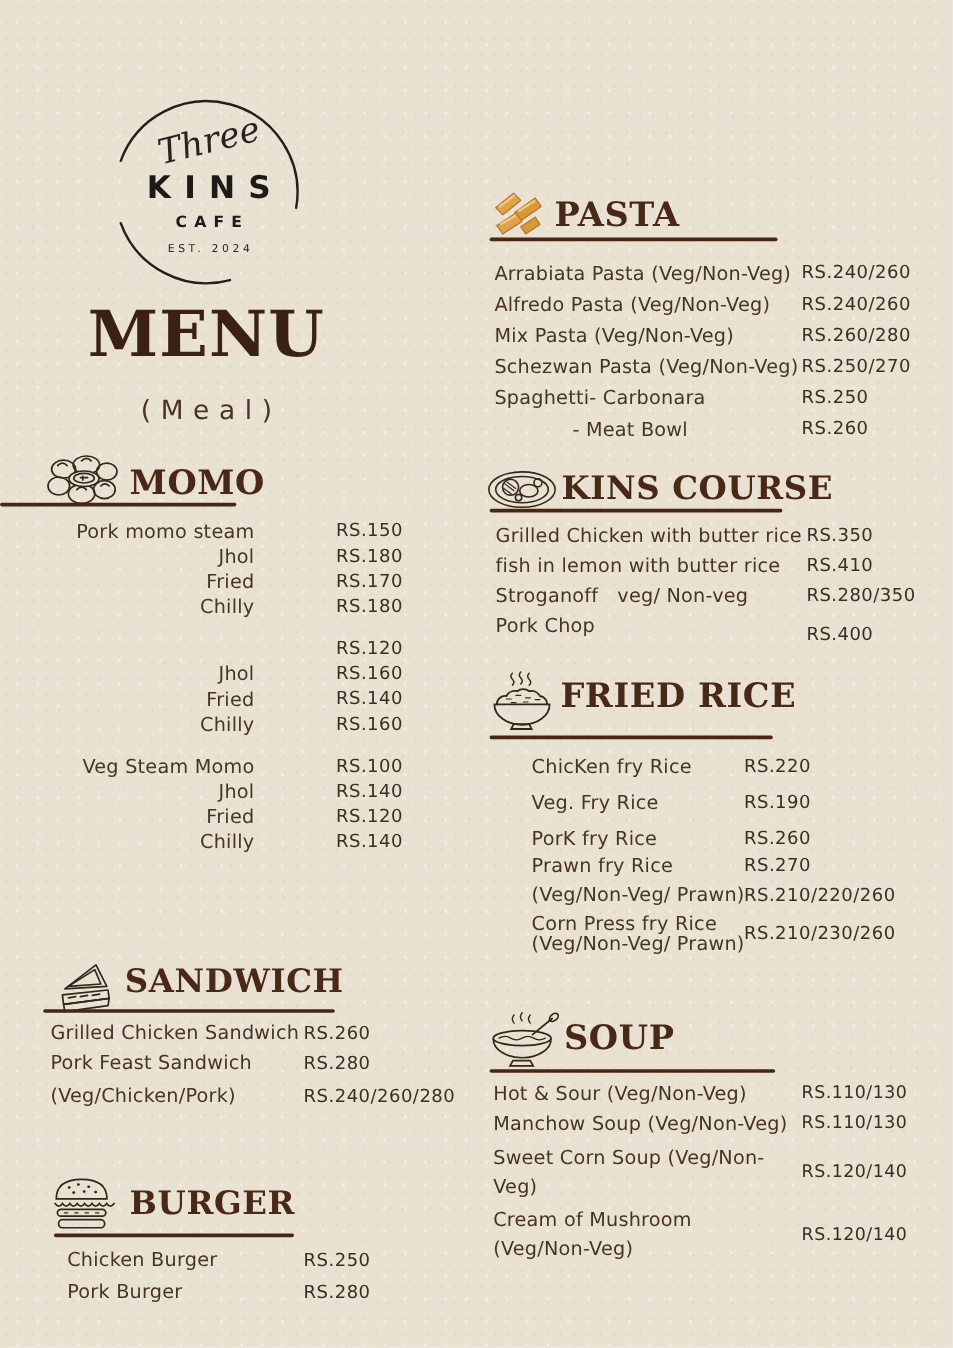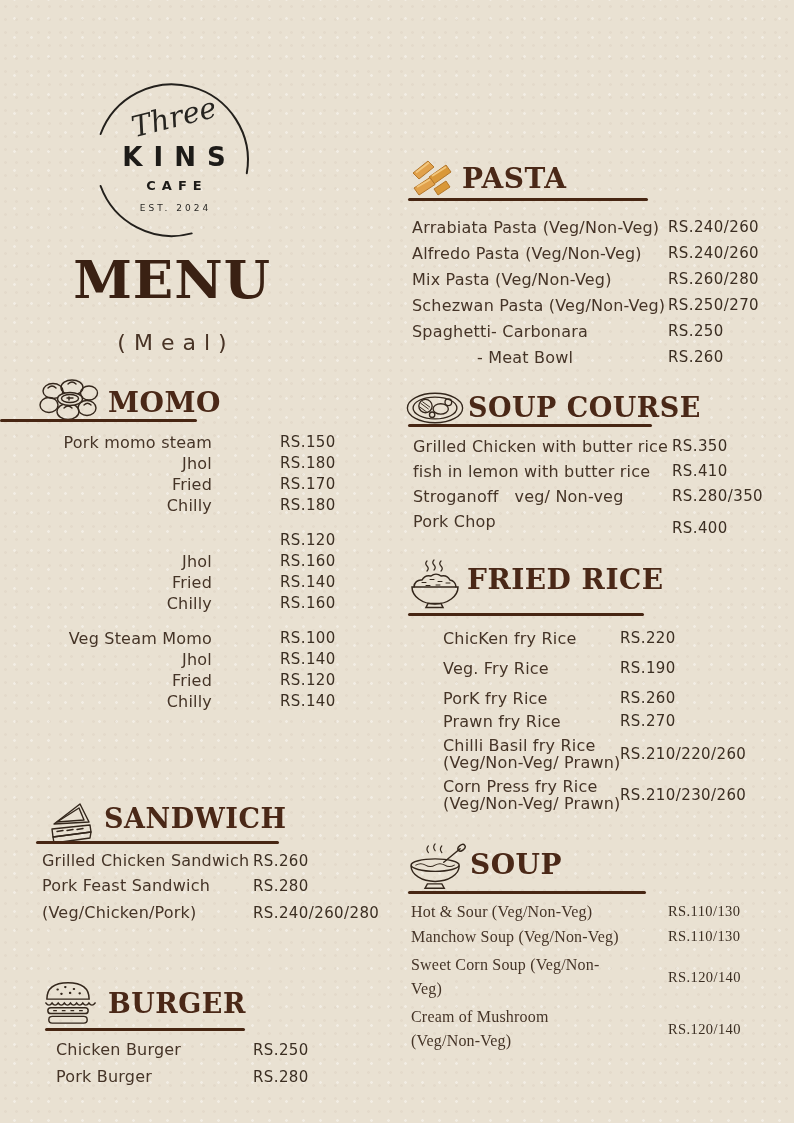--- a/index.html
+++ b/index.html
@@ -61,21 +61,21 @@
   .indent{padding-left:65px;}
   
   #mc-items .row{line-height:17px;height:17px;margin-bottom:8px;}
   #mc-items .pr{left:259px;}
   #mc-items .row.drop .pr{top:7px;}
   
   #fr-items .row{line-height:17px;}
   #fr-items .row.two{line-height:17px;}
   #fr-items .pr{left:177px;}
   
-  #soup-items .row{line-height:17px;margin-bottom:8px;font-family:Liberation Serif, serif;}
+  #soup-items .row{line-height:17px;margin-bottom:8px;}
   #soup-items .row.two{line-height:24px;margin-bottom:4px;}
   #soup-items .pr{left:257px;font-size:14.5px;}
 </style>
 </head>
 <body>
 
 <div class="page">
 
   <div class="logo">
     <span class="icon">
@@ -254,21 +254,21 @@
     <svg width="62" height="40" viewBox="0 0 64 42" fill="none" stroke="#33261b" stroke-width="1.4" stroke-linecap="round">
       <ellipse cx="32" cy="21" rx="29" ry="15.5"></ellipse>
       <ellipse cx="32" cy="21" rx="23" ry="11.5"></ellipse>
       <circle cx="22" cy="19" r="7"></circle>
       <path d="M17 16 l8 6 M16 20 l7 5 M19 14.5 l7.5 5.5" stroke-width="1"></path>
       <ellipse cx="38" cy="22" rx="8" ry="5.5"></ellipse>
       <circle cx="46" cy="15" r="3.5"></circle>
       <circle cx="29" cy="28" r="2.8"></circle>
     </svg>
   </span>
-  <div class="sec-title" style="left:468px;top:392px;font-size:27px;">SOUP COURSE</div>
+  <div class="sec-title" style="left:468px;top:392px;font-size:27px;">KINS COURSE</div>
   <div class="rule" style="left:408px;top:424px;width:244px;"></div>
   <div class="items" id="mc-items" style="left:413px;top:438px;width:345px;">
     <div class="row">
         <div class="nm">Grilled Chicken with butter rice</div>
         <div class="pr">RS.350</div>
       </div>
     <div class="row">
         <div class="nm">fish in lemon with butter rice</div>
         <div class="pr">RS.410</div>
       </div>
@@ -305,21 +305,20 @@
     <div class="row" style="margin-bottom:6px;">
         <div class="nm">PorK fry Rice</div>
         <div class="pr">RS.260</div>
       </div>
     <div class="row" style="margin-bottom:7px;">
         <div class="nm">Prawn fry Rice</div>
         <div class="pr">RS.270</div>
       </div>
     <div class="row two vc" style="margin-bottom:7px;">
       <div class="nm">
-          <div>Chilli Basil fry Rice</div>
           <div>(Veg/Non-Veg/ Prawn)</div>
         </div>
       <div class="pr">RS.210/220/260</div>
     </div>
     <div class="row two vc">
       <div class="nm">
           <div>Corn Press fry Rice</div>
           <div>(Veg/Non-Veg/ Prawn)</div>
         </div>
       <div class="pr">RS.210/230/260</div>

